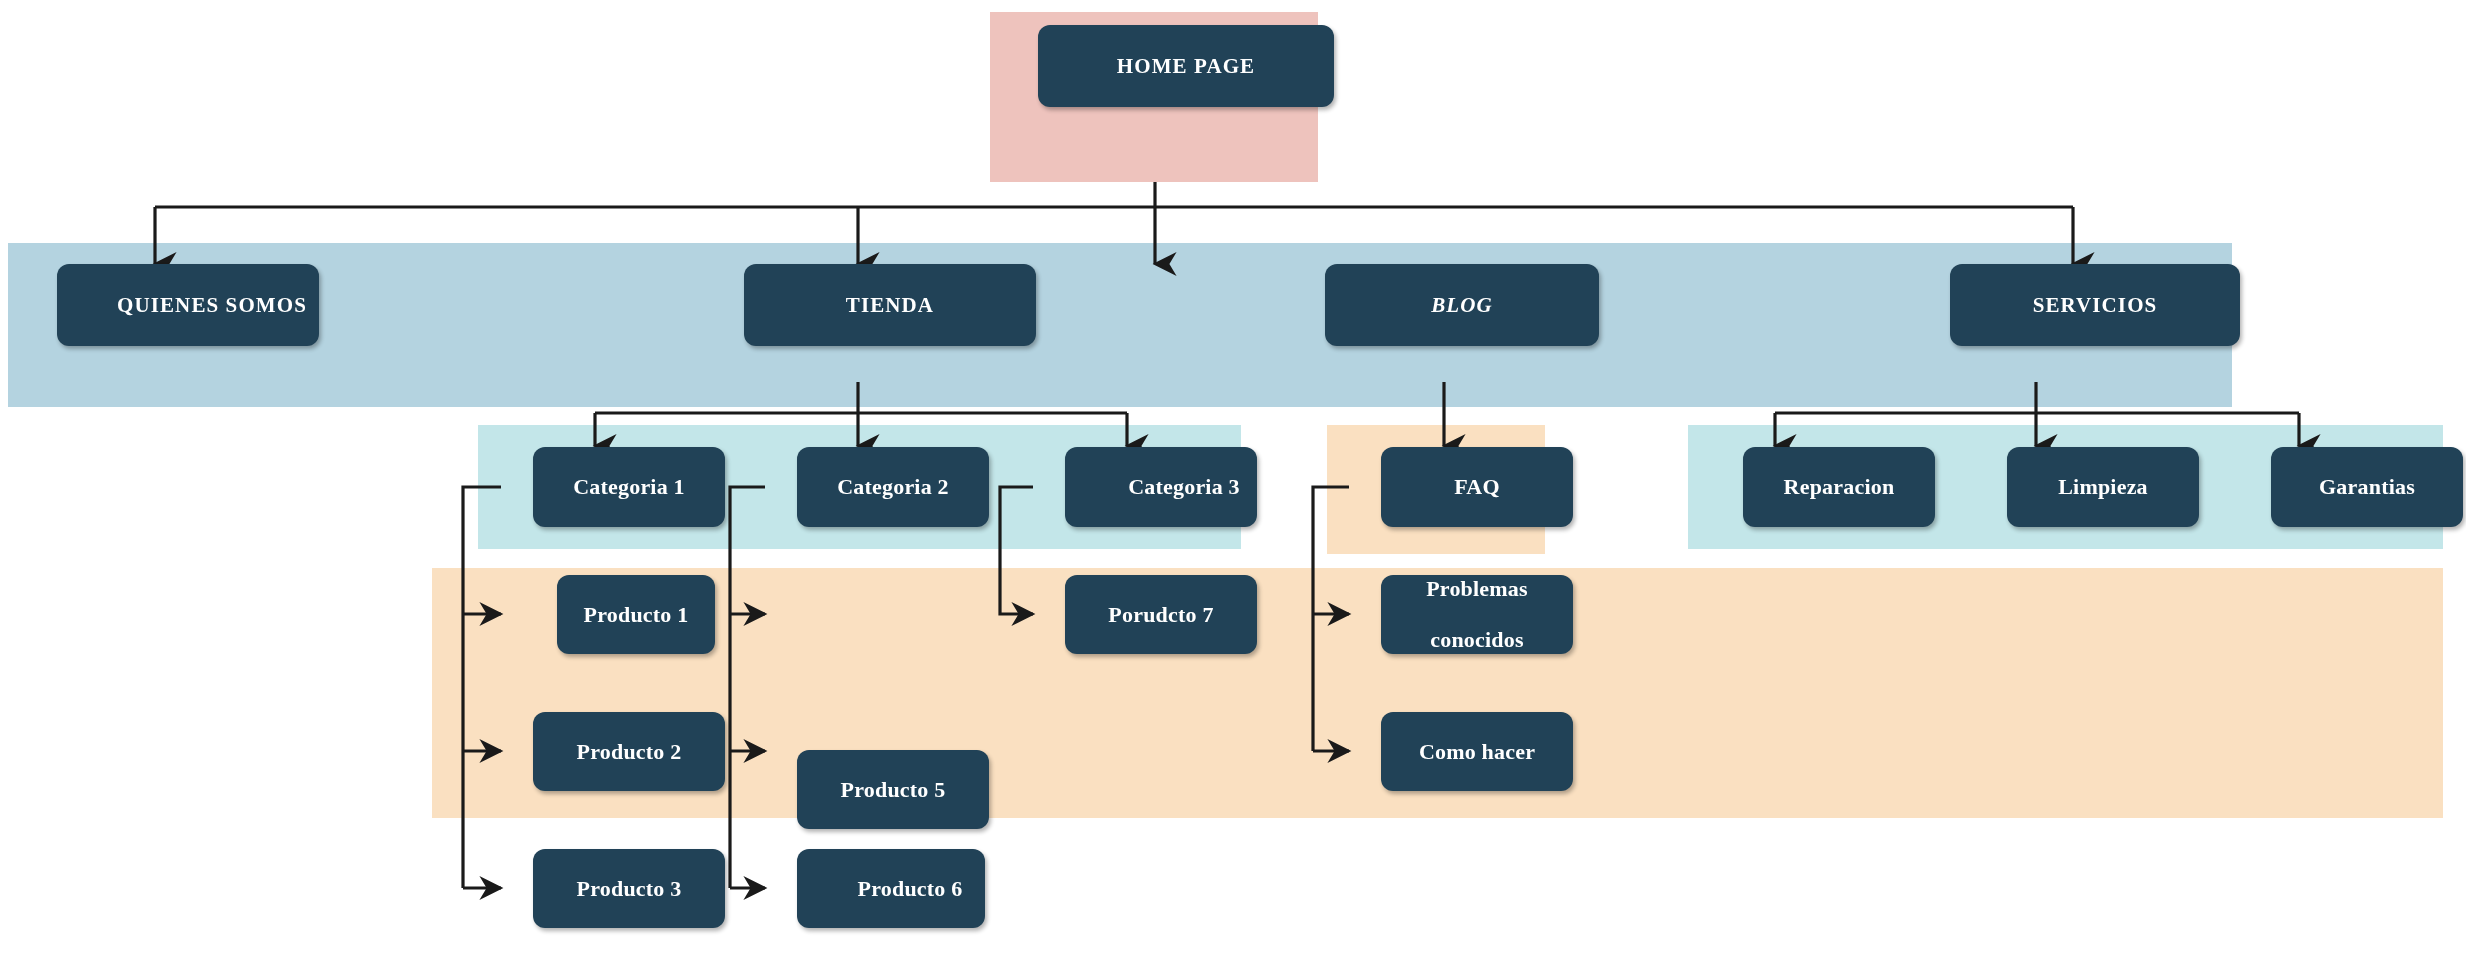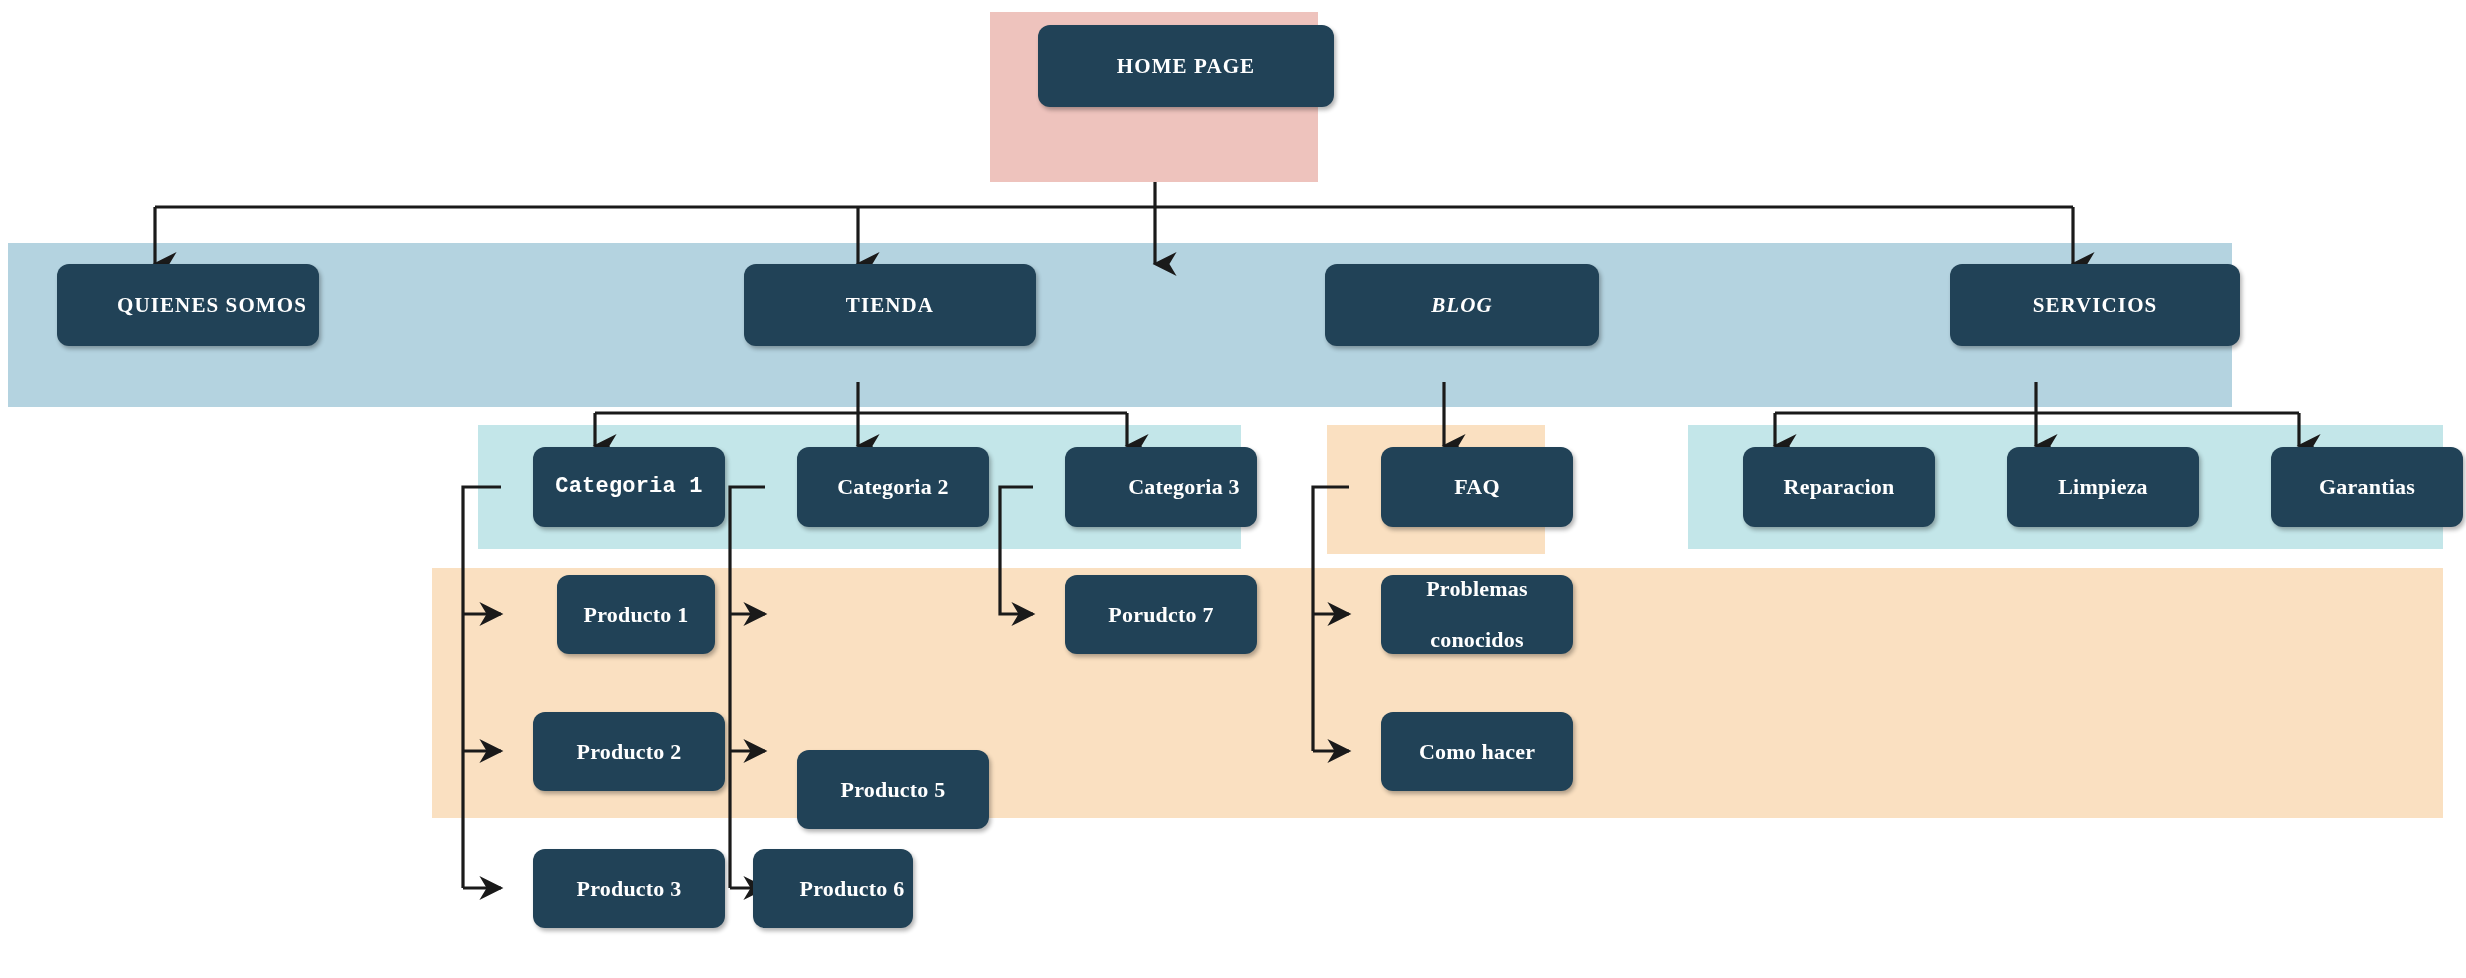--- a/index.html
+++ b/index.html
@@ -130,21 +130,21 @@
   </div>
 
   <div class="node lvl1" style="left:1293px; top:264px; width:274px; height:82px;font-style:italic;">
     <span>BLOG</span>
   </div>
 
   <div class="node lvl1" style="left:1918px; top:264px; width:290px; height:82px;">
     <span>SERVICIOS</span>
   </div>
 
-  <div class="node lvl2" style="left:501px;  top:447px; width:192px; height:80px;font-family:Liberation Mono, monospace;">
+  <div class="node lvl2" style="left:501px;  top:447px; width:192px; height:80px;">
     <span>Categoria 1</span>
   </div>
 
   <div class="node lvl2" style="left:765px;  top:447px; width:192px; height:80px;">
     <span>Categoria 2</span>
   </div>
 
   <div class="node lvl2" style="left:1033px; top:447px; width:192px; height:80px;padding-left:46px;">
     <span>Categoria 3</span>
   </div>
@@ -175,21 +175,21 @@
 
   <div class="node lvl3" style="left:501px;  top:849px; width:192px; height:79px;">
     <span>Producto 3</span>
   </div>
 
 
   <div class="node lvl3" style="left:765px;  top:750px; width:192px; height:79px;">
     <span>Producto 5</span>
   </div>
 
-  <div class="node lvl3" style="left:721px;  top:849px; width:160px; height:79px;padding-left:38px;">
+  <div class="node lvl3" style="left:765px;  top:849px; width:188px; height:79px;padding-left:38px;">
     <span>Producto 6</span>
   </div>
 
   <div class="node lvl3" style="left:1033px; top:575px; width:192px; height:79px;">
     <span>Porudcto 7</span>
   </div>
 
   <div class="node lvl3" style="left:1349px; top:575px; width:192px; height:79px;">
     <span><span>Problemas</span><br><span>conocidos</span></span>
   </div>

